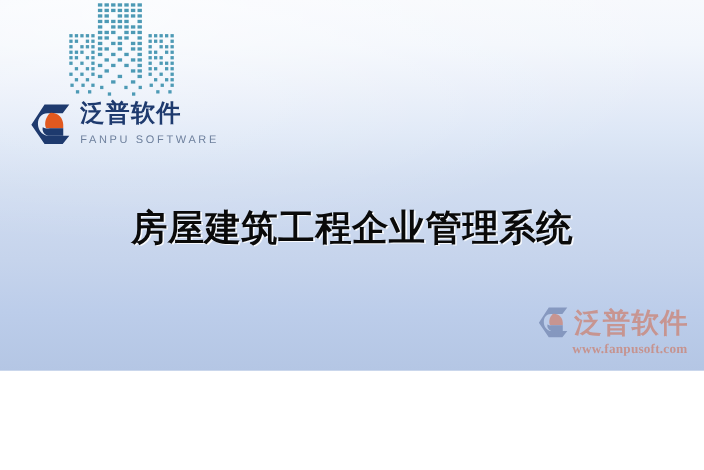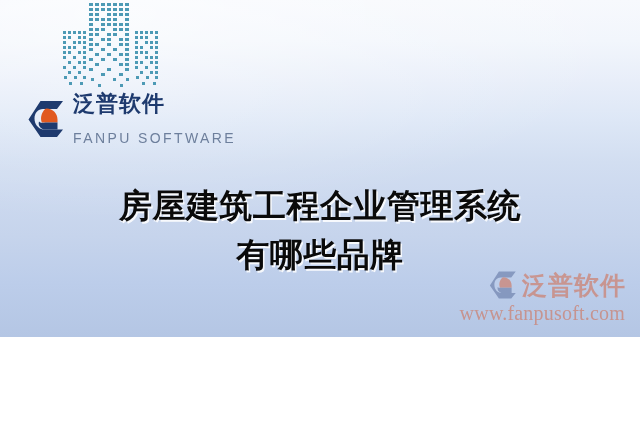--- a/index.html
+++ b/index.html
@@ -66,37 +66,37 @@
   .brand-mark svg { display: block; }
   .brand-text { display: flex; flex-direction: column; line-height: 1; }
   .brand-cn {
     font-size: 22px;
     font-weight: 700;
     color: #1e3a6e;
     letter-spacing: 1px;
     font-family: "DejaVu Sans", "Liberation Sans", sans-serif;
   }
   .brand-en {
-    margin-top: 16px;
-    font-size: 14px;
+    margin-top: 8px;
+    font-size: 10px;
     font-weight: 400;
     color: #6d7f9c;
     letter-spacing: 2.4px;
     font-family: "Liberation Sans", sans-serif;
   }
 
   
   .headline {
     position: absolute;
     left: 0;
     right: 0;
     top: 182px;
     text-align: center;
     color: #0a0a0a;
-    font-family: Liberation Serif, serif;
+    font-family: Liberation Sans, sans-serif;
     font-weight: 700;
     font-size: 33px;
     line-height: 49px;
     letter-spacing: 0.5px;
     text-shadow: 1.5px 1.5px 0 rgba(255,255,255,0.85);
     white-space: nowrap;
   }
   .headline .line { display: block; }
 
   
@@ -117,22 +117,22 @@
     font-size: 25px;
     font-weight: 700;
     color: #d2694a;
     letter-spacing: 1px;
     line-height: 1;
     font-family: "DejaVu Sans", "Liberation Sans", sans-serif;
   }
   .wm-url {
     margin-top: 3px;
     margin-right: 1px;
-    font-size: 20px;
-    font-weight: 400;
+    font-size: 12px;
+    font-weight: 700;
     color: #d2694a;
     letter-spacing: 0.2px;
     line-height: 1;
     font-family: "Liberation Serif", "DejaVu Serif", serif;
   }
 </style>
 </head>
 <body>
 
 <div id="banner">
@@ -315,21 +315,20 @@
       </svg>
     </span>
     <span class="brand-text">
       <span class="brand-cn">泛普软件</span>
       <span class="brand-en">FANPU SOFTWARE</span>
     </span>
   </div>
 
   <div class="headline">
     <span class="line">房屋建筑工程企业管理系统</span>
-    <span class="line">有哪些品牌</span>
   </div>
 
   <div class="watermark">
     <div class="wm-row">
       <span class="wm-mark">
         <svg width="30" height="30" viewBox="0 0 40 40" xmlns="http://www.w3.org/2000/svg" aria-hidden="true">
           <path d="M14.5 2 L37 2 L31 10 L17 10 C12 10 8.5 14 8.5 19.5 C8.5 25 12 29.5 17 30.5 L37 30.5 L31 38 L14.5 38 L2.5 20.5 Z" fill="#5b6f9e"></path>
           <path d="M20.5 9.5 C27 9.5 31.5 14.5 31.5 20.5 L31.5 23.5 L16 23.5 C14.5 21 14.8 16 17 12.8 C18 11.2 19.2 9.5 20.5 9.5 Z" fill="#d2694a"></path>
           <path d="M31.5 23.5 L31.5 30.5 L17.5 30.5 C13.5 29 12 25.5 13 22.5 C14.5 24.5 17 23.5 19.5 23.5 Z" fill="#5b6f9e"></path>
         </svg>

